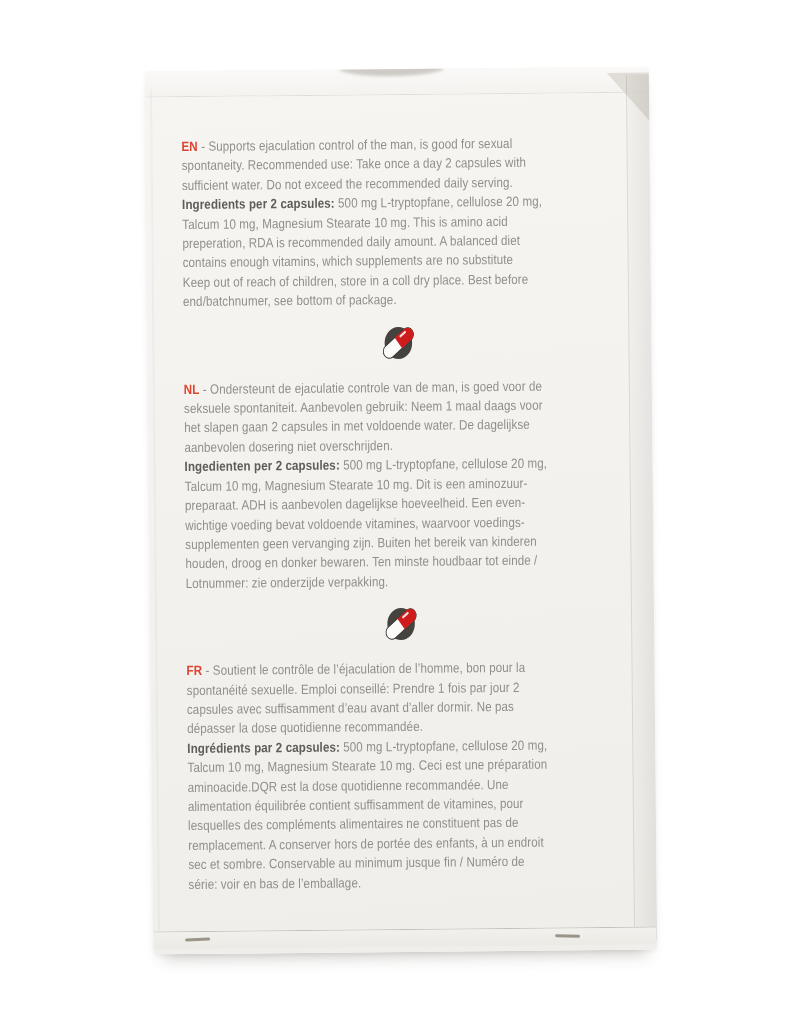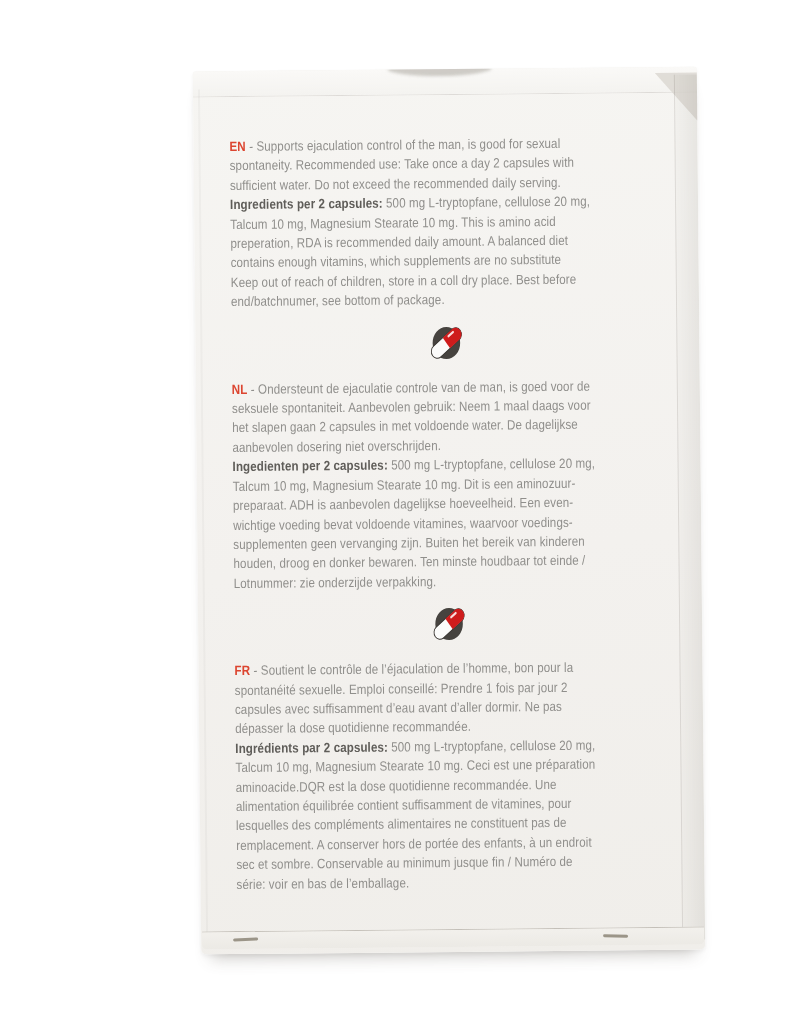--- a/index.html
+++ b/index.html
@@ -4,21 +4,21 @@
 <title>Product box back panel</title>
 <style>
   html, body { margin: 0; padding: 0; }
   body {
     width: 800px; height: 1016px;
     background: #ffffff;
     overflow: hidden;
     font-family: "Liberation Sans", "DejaVu Sans", sans-serif;
     position: relative;
   }
-  .scene { position: absolute; inset: 0; margin-left: 48px; }
+  .scene { position: absolute; inset: 0; }
 
   
   .box {
     position: absolute;
     left: 149px; top: 69px;
     width: 504px; height: 883px;
     background: linear-gradient(175deg, #f6f5f2 0%, #f3f1ee 55%, #f0eeea 100%);
     border-radius: 3px 3px 5px 5px;
     transform: rotate(-0.55deg);
     transform-origin: 50% 50%;

